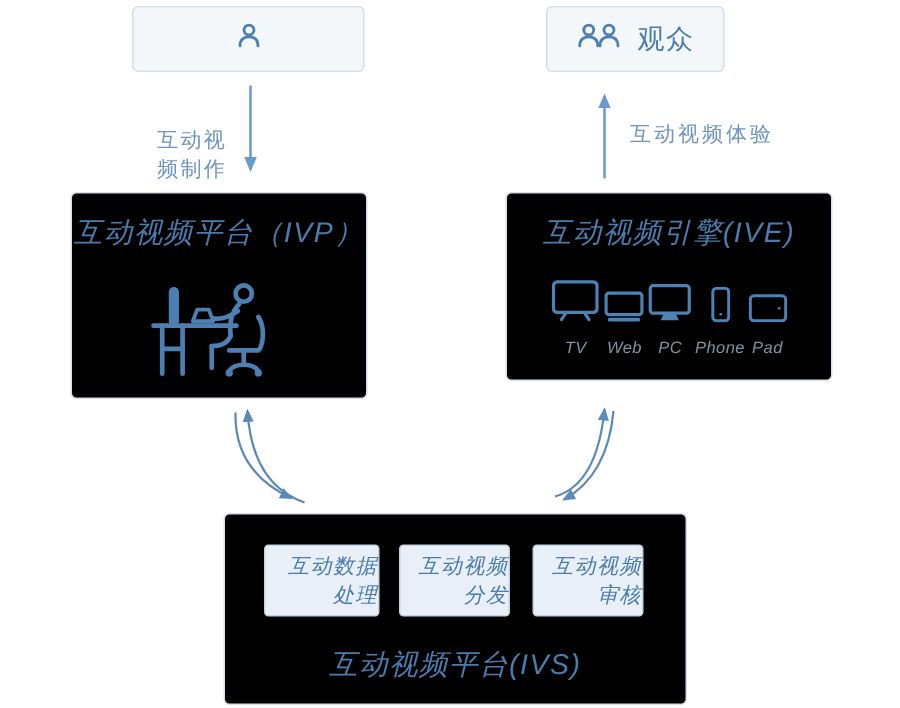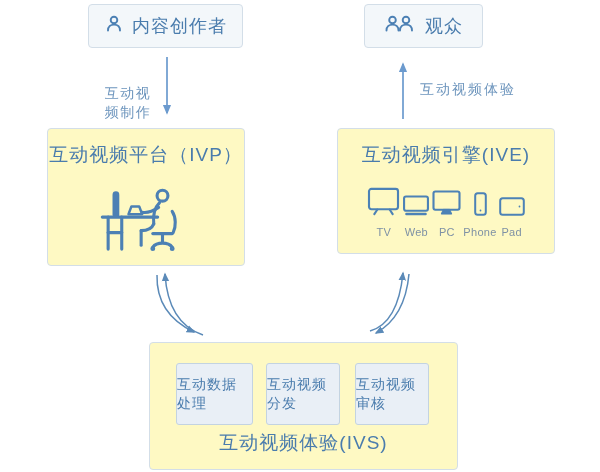--- a/index.html
+++ b/index.html
@@ -25,23 +25,24 @@
     gap: 8px;
     color: #4a7cad;
     font-size: 18px;
     letter-spacing: 1px;
   }
   .node-creator { left: 88px; top: 4px; width: 155px; height: 44px; }
   .node-audience { left: 364px; top: 4px; width: 119px; height: 44px; text-align: center; }
 
   .panel {
     position: absolute;
-    background: #fef9c3;
+    background: #000000;
     border: 1px solid #d3dee8;
     border-radius: 4px;
+    font-style: italic;
   }
   .panel-ivp { left: 47px; top: 128px; width: 198px; height: 138px; }
   .panel-ive { left: 337px; top: 128px; width: 218px; height: 126px; }
   .panel-ivs { left: 149px; top: 342px; width: 309px; height: 128px; }
 
   .panel-title {
     position: absolute;
     top: 13px;
     left: 0;
     width: 100%;
@@ -88,27 +89,27 @@
   }
   .device-label {
     font-size: 11px;
     color: #7e91a5;
     letter-spacing: 0.3px;
   }
 
   .module-box {
     position: absolute;
     top: 20px;
-    height: 62px;
+    height: 48px;
     background: #e9eff6;
     border: 1px solid #c3d3e1;
     border-radius: 3px;
     display: flex;
     flex-direction: column;
-    align-items: flex-start;
+    align-items: flex-end;
     justify-content: center;
     color: #4a7cad;
     font-size: 14px;
     line-height: 19px;
     letter-spacing: 1px;
     text-align: center;
   }
   .module-1 { left: 26px; width: 77px; }
   .module-2 { left: 116px; width: 74px; }
   .module-3 { left: 205px; width: 74px; }
@@ -135,21 +136,20 @@
     <path d="M409 274 Q405 317 376 333" fill="none" stroke="#5b8ab8" stroke-width="1.5" marker-end="url(#ah-curved)"></path>
   </svg>
 
   <div class="node-box node-creator">
     <span>
       <svg width="20" height="20" viewBox="0 0 20 20" fill="none" stroke="#4c80b4" stroke-width="1.9" stroke-linecap="round">
         <circle cx="10" cy="6" r="3.3"></circle>
         <path d="M4 16.6 C4 12.2 6.8 10.6 10 10.6 C13.2 10.6 16 12.2 16 16.6"></path>
       </svg>
     </span>
-    <span>内容创作者</span>
   </div>
 
   <div class="node-box node-audience">
     <span>
       <svg width="33" height="20" viewBox="0 0 33 20" fill="none" stroke="#4c80b4" stroke-width="1.9" stroke-linecap="round">
         <circle cx="8.5" cy="6" r="3.3"></circle>
         <path d="M2.5 16.6 C2.5 12.2 5.3 10.6 8.5 10.6 C11.7 10.6 14.5 12.2 14.5 16.6"></path>
         <circle cx="22" cy="6" r="3.3"></circle>
         <path d="M16 16.6 C16 12.2 18.8 10.6 22 10.6 C25.2 10.6 28 12.2 28 16.6"></path>
       </svg>
@@ -252,16 +252,16 @@
       <div>处理</div>
     </div>
     <div class="module-box module-2">
       <div>互动视频</div>
       <div>分发</div>
     </div>
     <div class="module-box module-3">
       <div>互动视频</div>
       <div>审核</div>
     </div>
-    <div class="panel-title">互动视频体验(IVS)</div>
+    <div class="panel-title">互动视频平台(IVS)</div>
   </div>
 
 </div>
 
 </body></html>

